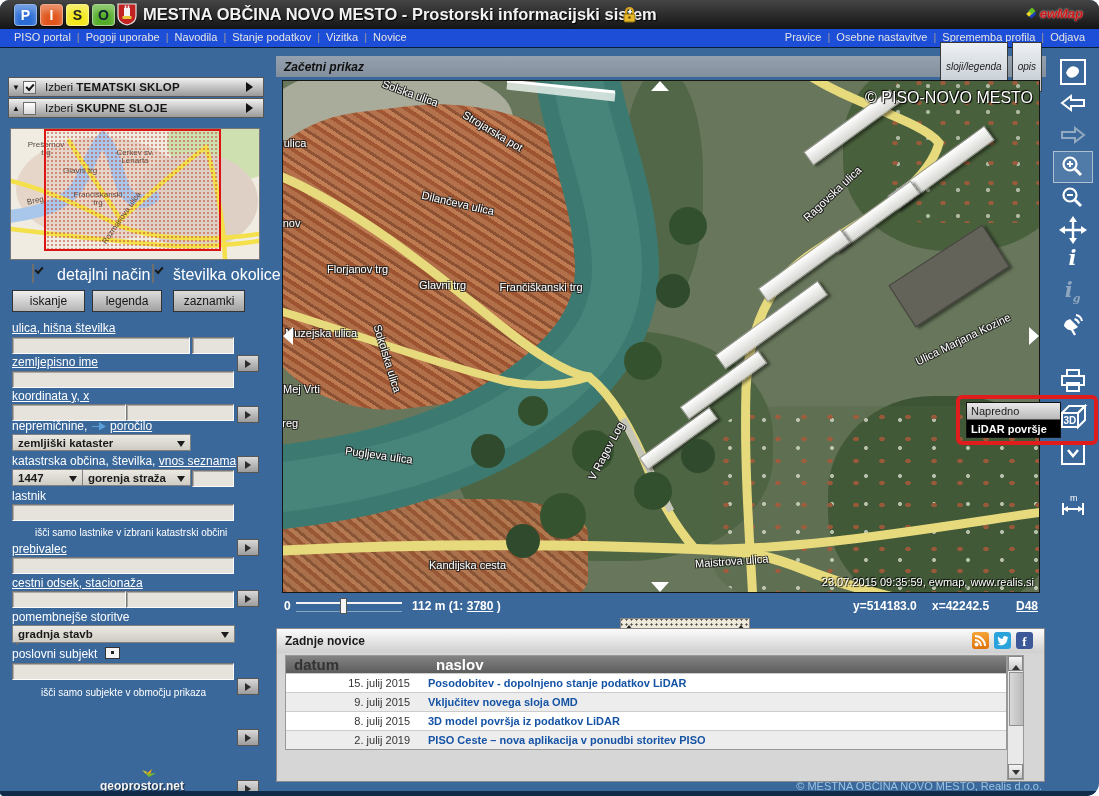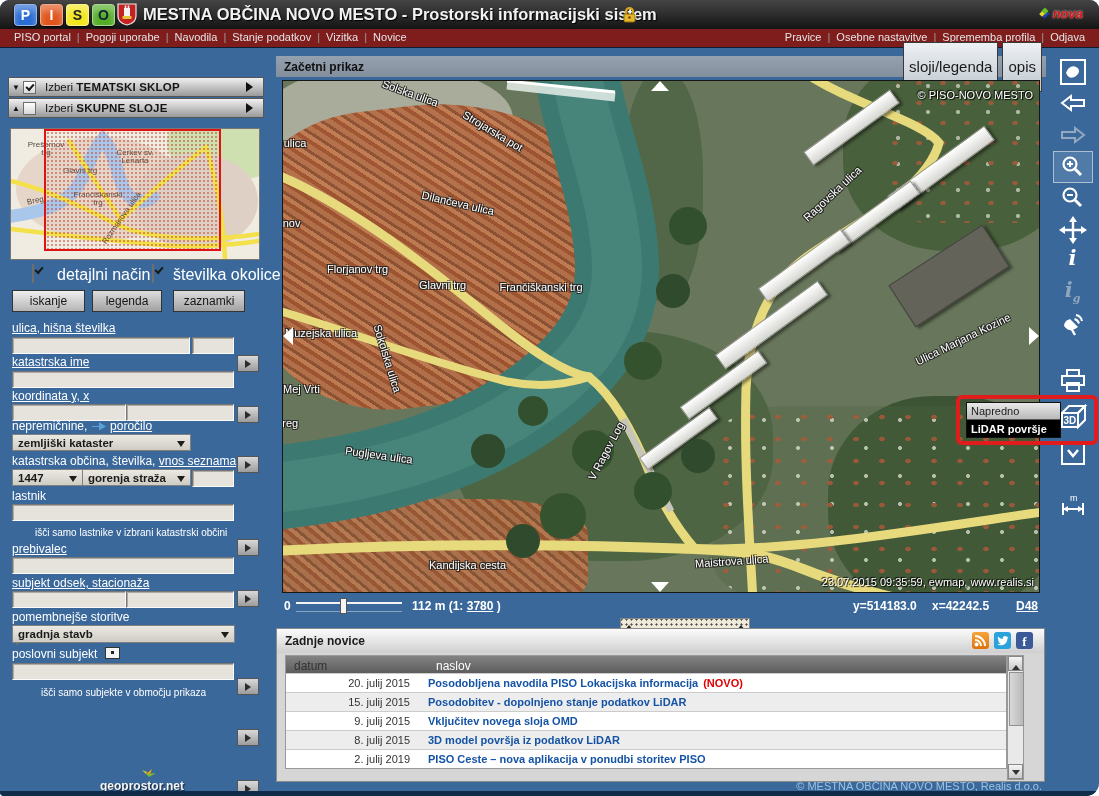--- a/index.html
+++ b/index.html
@@ -2,21 +2,21 @@
 <html><head>
 <meta charset="utf-8">
 <style>
   html,body{margin:0;padding:0;background:#fff;}
   .abs{position:absolute;}
   .app{position:relative;width:1099px;height:796px;background:#3a689b;overflow:hidden;
        border-radius:9px 9px 13px 4px;font-family:"Liberation Sans",sans-serif;
        -webkit-font-smoothing:antialiased;}
   
   .header{left:0;top:0;width:1099px;height:29px;background:linear-gradient(#454545,#141414);}
-  .menubar{left:0;top:29px;width:1099px;height:18px;background:#7f1d1d;border-bottom:1px solid #0c1e33;}
+  .menubar{left:0;top:29px;width:1099px;height:18px;background:#1d4ed8;border-bottom:1px solid #0c1e33;}
   .logo{left:14px;top:4px;display:flex;gap:3px;}
   .tile{width:21px;height:20px;border-radius:4px;display:flex;align-items:center;justify-content:center;
         font-weight:bold;font-size:14px;border:1px solid rgba(255,255,255,.5);
         box-shadow:inset 0 6px 6px rgba(255,255,255,.35), 0 1px 2px #000;}
   .tile.p{background:#2a6cd4;color:#fff;}
   .tile.i{background:#e0561c;color:#fff;}
   .tile.s{background:#f2e71c;color:#222;}
   .tile.o{background:#54ad28;color:#123;}
   .apptitle{left:143px;top:5px;color:#f2f2f2;font-weight:bold;font-size:16.5px;white-space:nowrap;
             text-shadow:1px 1px 1px #000;}
@@ -54,36 +54,36 @@
        box-shadow:inset 1px 1px 0 rgba(0,0,0,.25);}
   .gobtn{background:linear-gradient(#d9d9d9,#9c9c9c);border:1px solid #555;position:relative;cursor:pointer;}
   .gobtn::after{content:"";position:absolute;left:7px;top:4px;border:4px solid transparent;border-left:6px solid #2c2c2c;}
   .sel{background:linear-gradient(#ebe9e3,#cfccc4);border:1px solid #808080;color:#1a1a1a;
        font-size:11.5px;font-weight:bold;display:flex;align-items:center;padding-left:5px;cursor:pointer;position:absolute;}
   .sel::after{content:"";position:absolute;right:5px;top:6px;border:4px solid transparent;border-top:6px solid #1c1c1c;}
   .cblabel{font-size:10px;color:#fff;}
   .geop{left:100px;top:779px;color:#f5f5f5;font-weight:bold;font-size:12px;text-shadow:1px 1px 1px #123;}
   
   .maptitle{left:276px;top:56px;width:770px;height:21px;background:linear-gradient(#95a1ae,#838f9c);
-            display:flex;align-items:center;}
+            display:flex;align-items:center;font-style:italic;}
   .maptitle .t{font-size:12px;font-weight:bold;color:#101010;margin-left:8px;}
   .mbtn{height:16px;margin-right:4px;padding:16px 5px;background:linear-gradient(#eef1f4,#bfc7cf);
-        border:1px solid #3a3a3a;font-size:15px;color:#1b1b1b;display:flex;align-items:center;cursor:pointer;}
+        border:1px solid #3a3a3a;font-size:10px;color:#1b1b1b;display:flex;align-items:center;cursor:pointer;}
   .map{left:282px;top:80px;width:756px;height:511px;border:1px solid #161616;overflow:hidden;
        background:#68775b;cursor:crosshair;}
   .patch{position:absolute;}
   .roofs{background:repeating-linear-gradient(40deg,#a0522e 0 4px,#c27a50 4px 8px,#8d4f30 8px 11px,#b56f48 11px 16px);}
   .block{position:absolute;background:linear-gradient(#ffffff,#d4d4d0);border:1px solid #9a9a94;
          box-shadow:2px 3px 3px rgba(0,0,0,.45);}
   .ml{position:absolute;font-size:11px;color:#fff;white-space:nowrap;z-index:6;
       text-shadow:-1px -1px 0 #222,1px -1px 0 #222,-1px 1px 0 #222,1px 1px 0 #222;}
   .ml.wrap{white-space:normal;text-align:center;line-height:12px;}
   .stamp{position:absolute;right:5px;bottom:4px;font-size:11px;color:#fff;z-index:7;
       text-shadow:1px 1px 1px #000,-1px -1px 1px #000;}
-  .mapcopy{position:absolute;right:6px;top:8px;font-size:11px;color:#fff;z-index:7;
+  .mapcopy{position:absolute;right:6px;top:8px;font-size:16px;color:#fff;z-index:7;
       text-shadow:1px 1px 1px #000,-1px -1px 1px #000;}
   .pan{position:absolute;width:0;height:0;z-index:8;cursor:pointer;}
   
   .tool{position:absolute;left:1046px;width:53px;display:flex;justify-content:center;cursor:pointer;}
   .iglyph{font-family:"DejaVu Serif","Liberation Serif",serif;font-style:italic;font-weight:bold;
           font-size:21px;color:#fff;line-height:20px;}
   .iglyph.dim{color:#8fa6be;}
   .iglyph sub{font-size:11px;}
   
   .popup{left:966px;top:402px;width:93px;z-index:40;border:1px solid #111;font-size:11px;}
@@ -99,21 +99,21 @@
   
   .split{left:620px;top:618px;width:128px;height:10px;background:#efe9da;border:1px solid #8a8a8a;
          background-image:radial-gradient(#555 .9px,transparent 1.3px);background-size:5px 5px;background-position:8px 3px;cursor:row-resize;}
   .split i{position:absolute;top:2px;width:0;height:0;border:4px solid transparent;border-bottom:5px solid #222;}
   
   .news{left:276px;top:628px;width:769px;height:154px;background:#d6d6d6;border:1px solid #8a8a8a;box-sizing:border-box;}
   .newshead{position:absolute;left:0;top:0;width:100%;height:24px;background:linear-gradient(#fbfbfb,#cfcfcf);}
   .newshead .t{position:absolute;left:8px;top:5px;font-size:12px;font-weight:bold;color:#1c1c1c;}
   .sicon{position:absolute;top:3px;width:17px;height:17px;border-radius:3px;cursor:pointer;}
   .ntable{position:absolute;left:8px;top:26px;width:722px;background:#fff;border:1px solid #999;box-sizing:border-box;}
-  .nhead{display:flex;height:17px;background:linear-gradient(#838383,#5d5d5d);color:#fff;font-size:12px;font-weight:normal;align-items:flex-end;}
+  .nhead{display:flex;height:17px;background:linear-gradient(#838383,#5d5d5d);color:#fff;font-size:15px;font-weight:bold;align-items:flex-start;}
   .nrow{display:flex;height:18px;align-items:center;border-top:1px solid #ccc;font-size:11px;cursor:pointer;}
   .nrow:nth-child(odd){background:#ededed;}
   .cdate{width:124px;text-align:right;padding-right:10px;color:#333;flex:none;}
   .ctitle{padding-left:8px;color:#1553a5;font-weight:bold;white-space:nowrap;}
   .badge{color:#e00000;font-weight:bold;margin-left:5px;}
   .sb{position:absolute;left:730px;top:26px;width:17px;height:125px;background:#e9e9e9;border:1px solid #999;box-sizing:border-box;}
   .sbbtn{position:absolute;left:0;width:15px;height:15px;background:linear-gradient(#f5f5f5,#c9c9c9);border:1px solid #888;box-sizing:border-box;cursor:pointer;}
   .sbbtn i{position:absolute;left:3px;width:0;height:0;border:4px solid transparent;}
   .sbthumb{position:absolute;left:1px;top:16px;width:13px;height:52px;background:linear-gradient(90deg,#d9d9d9,#b9b9b9);border:1px solid #909090;cursor:grab;}
   .footer{right:57px;top:780px;font-size:11px;color:#9dc3e2;}
@@ -144,21 +144,21 @@
       <path d="M4,8 V5.5 a3.5,3.5 0 0 1 7,0 V8" fill="none" stroke="#d9a820" stroke-width="2.2"></path>
       <rect x="2" y="8" width="11" height="8" rx="1.5" fill="#e7b92a" stroke="#8a6a10"></rect>
       <circle cx="7.5" cy="11.5" r="1.3" fill="#6b4f0a"></circle>
     </svg>
     <div class="abs brand">
       <svg width="13" height="13" viewBox="0 0 13 13">
         <rect x="3" y="3" width="7" height="7" transform="rotate(45 6.5 6.5)" fill="#1d3fbf"></rect>
         <rect x="4.5" y="1.5" width="5" height="5" transform="rotate(45 7 4)" fill="#66c020"></rect>
         <rect x="2" y="5" width="4" height="4" transform="rotate(45 4 7)" fill="#e8d820"></rect>
       </svg>
-      <span>nova</span>
+      <span>ewMap</span>
     </div>
   </div>
   <div class="abs menubar">
     <ul class="nav nav-l">
       <li>PISO portal</li>
       <li>Pogoji uporabe</li>
       <li>Navodila</li>
       <li>Stanje podatkov</li>
       <li>Vizitka</li>
       <li>Novice</li>
@@ -219,21 +219,21 @@
   <div class="abs tab active" style="left:12px;width:71px">iskanje</div>
   <div class="abs tab" style="left:92px;width:68px">legenda</div>
   <div class="abs tab" style="left:173px;width:70px">zaznamki</div>
 
   
   <div class="abs flabel" style="top:321px"><span class="lnk">ulica, hišna številka</span></div>
   <input class="abs inp" style="left: 12px; top: 337px; width: 172px; height: 13px;">
   <input class="abs inp" style="left: 192px; top: 337px; width: 36px; height: 13px;">
   <div class="abs gobtn" style="left:237px;top:337px;width:20px;height:15px"></div>
 
-  <div class="abs flabel" style="top:355px"><span class="lnk">katastrska ime</span></div>
+  <div class="abs flabel" style="top:355px"><span class="lnk">zemljepisno ime</span></div>
   <input class="abs inp" style="left: 12px; top: 371px; width: 216px; height: 13px;">
   <div class="abs gobtn" style="left:237px;top:371px;width:20px;height:15px"></div>
 
   <div class="abs flabel" style="top:389px"><span class="lnk">koordinata y, x</span></div>
   <input class="abs inp" style="left: 12px; top: 404px; width: 108px; height: 13px;">
   <input class="abs inp" style="left: 126px; top: 404px; width: 102px; height: 13px;">
   <div class="abs gobtn" style="left:237px;top:404px;width:20px;height:15px"></div>
 
   <div class="abs flabel" style="top:419px">
     <span>nepremičnine,</span>
@@ -256,21 +256,21 @@
   <div class="abs flabel" style="top:489px">lastnik</div>
   <input class="abs inp" style="left: 12px; top: 504px; width: 216px; height: 13px;">
   <div class="abs gobtn" style="left:237px;top:504px;width:20px;height:15px"></div>
   <span class="abs cbx" style="left:16px;top:524px"></span>
   <span class="abs cblabel" style="left:35px;top:527px">išči samo lastnike v izbrani katastrski občini</span>
 
   <div class="abs flabel" style="top:542px"><span class="lnk">prebivalec</span></div>
   <input class="abs inp" style="left: 12px; top: 557px; width: 216px; height: 13px;">
   <div class="abs gobtn" style="left:237px;top:557px;width:20px;height:15px"></div>
 
-  <div class="abs flabel" style="top:576px"><span class="lnk">subjekt odsek, stacionaža</span></div>
+  <div class="abs flabel" style="top:576px"><span class="lnk">cestni odsek, stacionaža</span></div>
   <input class="abs inp" style="left: 12px; top: 591px; width: 108px; height: 13px;">
   <input class="abs inp" style="left: 126px; top: 591px; width: 102px; height: 13px;">
   <div class="abs gobtn" style="left:237px;top:591px;width:20px;height:15px"></div>
 
   <div class="abs flabel" style="top:610px">pomembnejše storitve</div>
   <div class="sel" style="left:12px;top:625px;width:216px;height:16px">gradnja stavb</div>
   <div class="abs gobtn" style="left:237px;top:625px;width:20px;height:17px"></div>
 
   <div class="abs flabel" style="top:647px">
     <span>poslovni subjekt</span>
@@ -496,25 +496,20 @@
       <div class="sicon" style="left:739px;background:#3b5998;color:#fff;text-align:center">
         <span style="font-weight:bold;font-size:13px;font-family:'Liberation Serif',serif">f</span>
       </div>
     </div>
     <div class="ntable">
       <div class="nhead">
         <span class="cdate" style="text-align:left;padding-left:8px">datum</span>
         <span style="padding-left:8px">naslov</span>
       </div>
       <div class="nrow">
-        <span class="cdate">20. julij 2015</span>
-        <span class="ctitle">Posodobljena navodila PISO Lokacijska informacija</span>
-        <span class="badge">(NOVO)</span>
-      </div>
-      <div class="nrow">
         <span class="cdate">15. julij 2015</span>
         <span class="ctitle">Posodobitev - dopolnjeno stanje podatkov LiDAR</span>
       </div>
       <div class="nrow">
         <span class="cdate">9. julij 2015</span>
         <span class="ctitle">Vključitev novega sloja OMD</span>
       </div>
       <div class="nrow">
         <span class="cdate">8. julij 2015</span>
         <span class="ctitle">3D model površja iz podatkov LiDAR</span>

